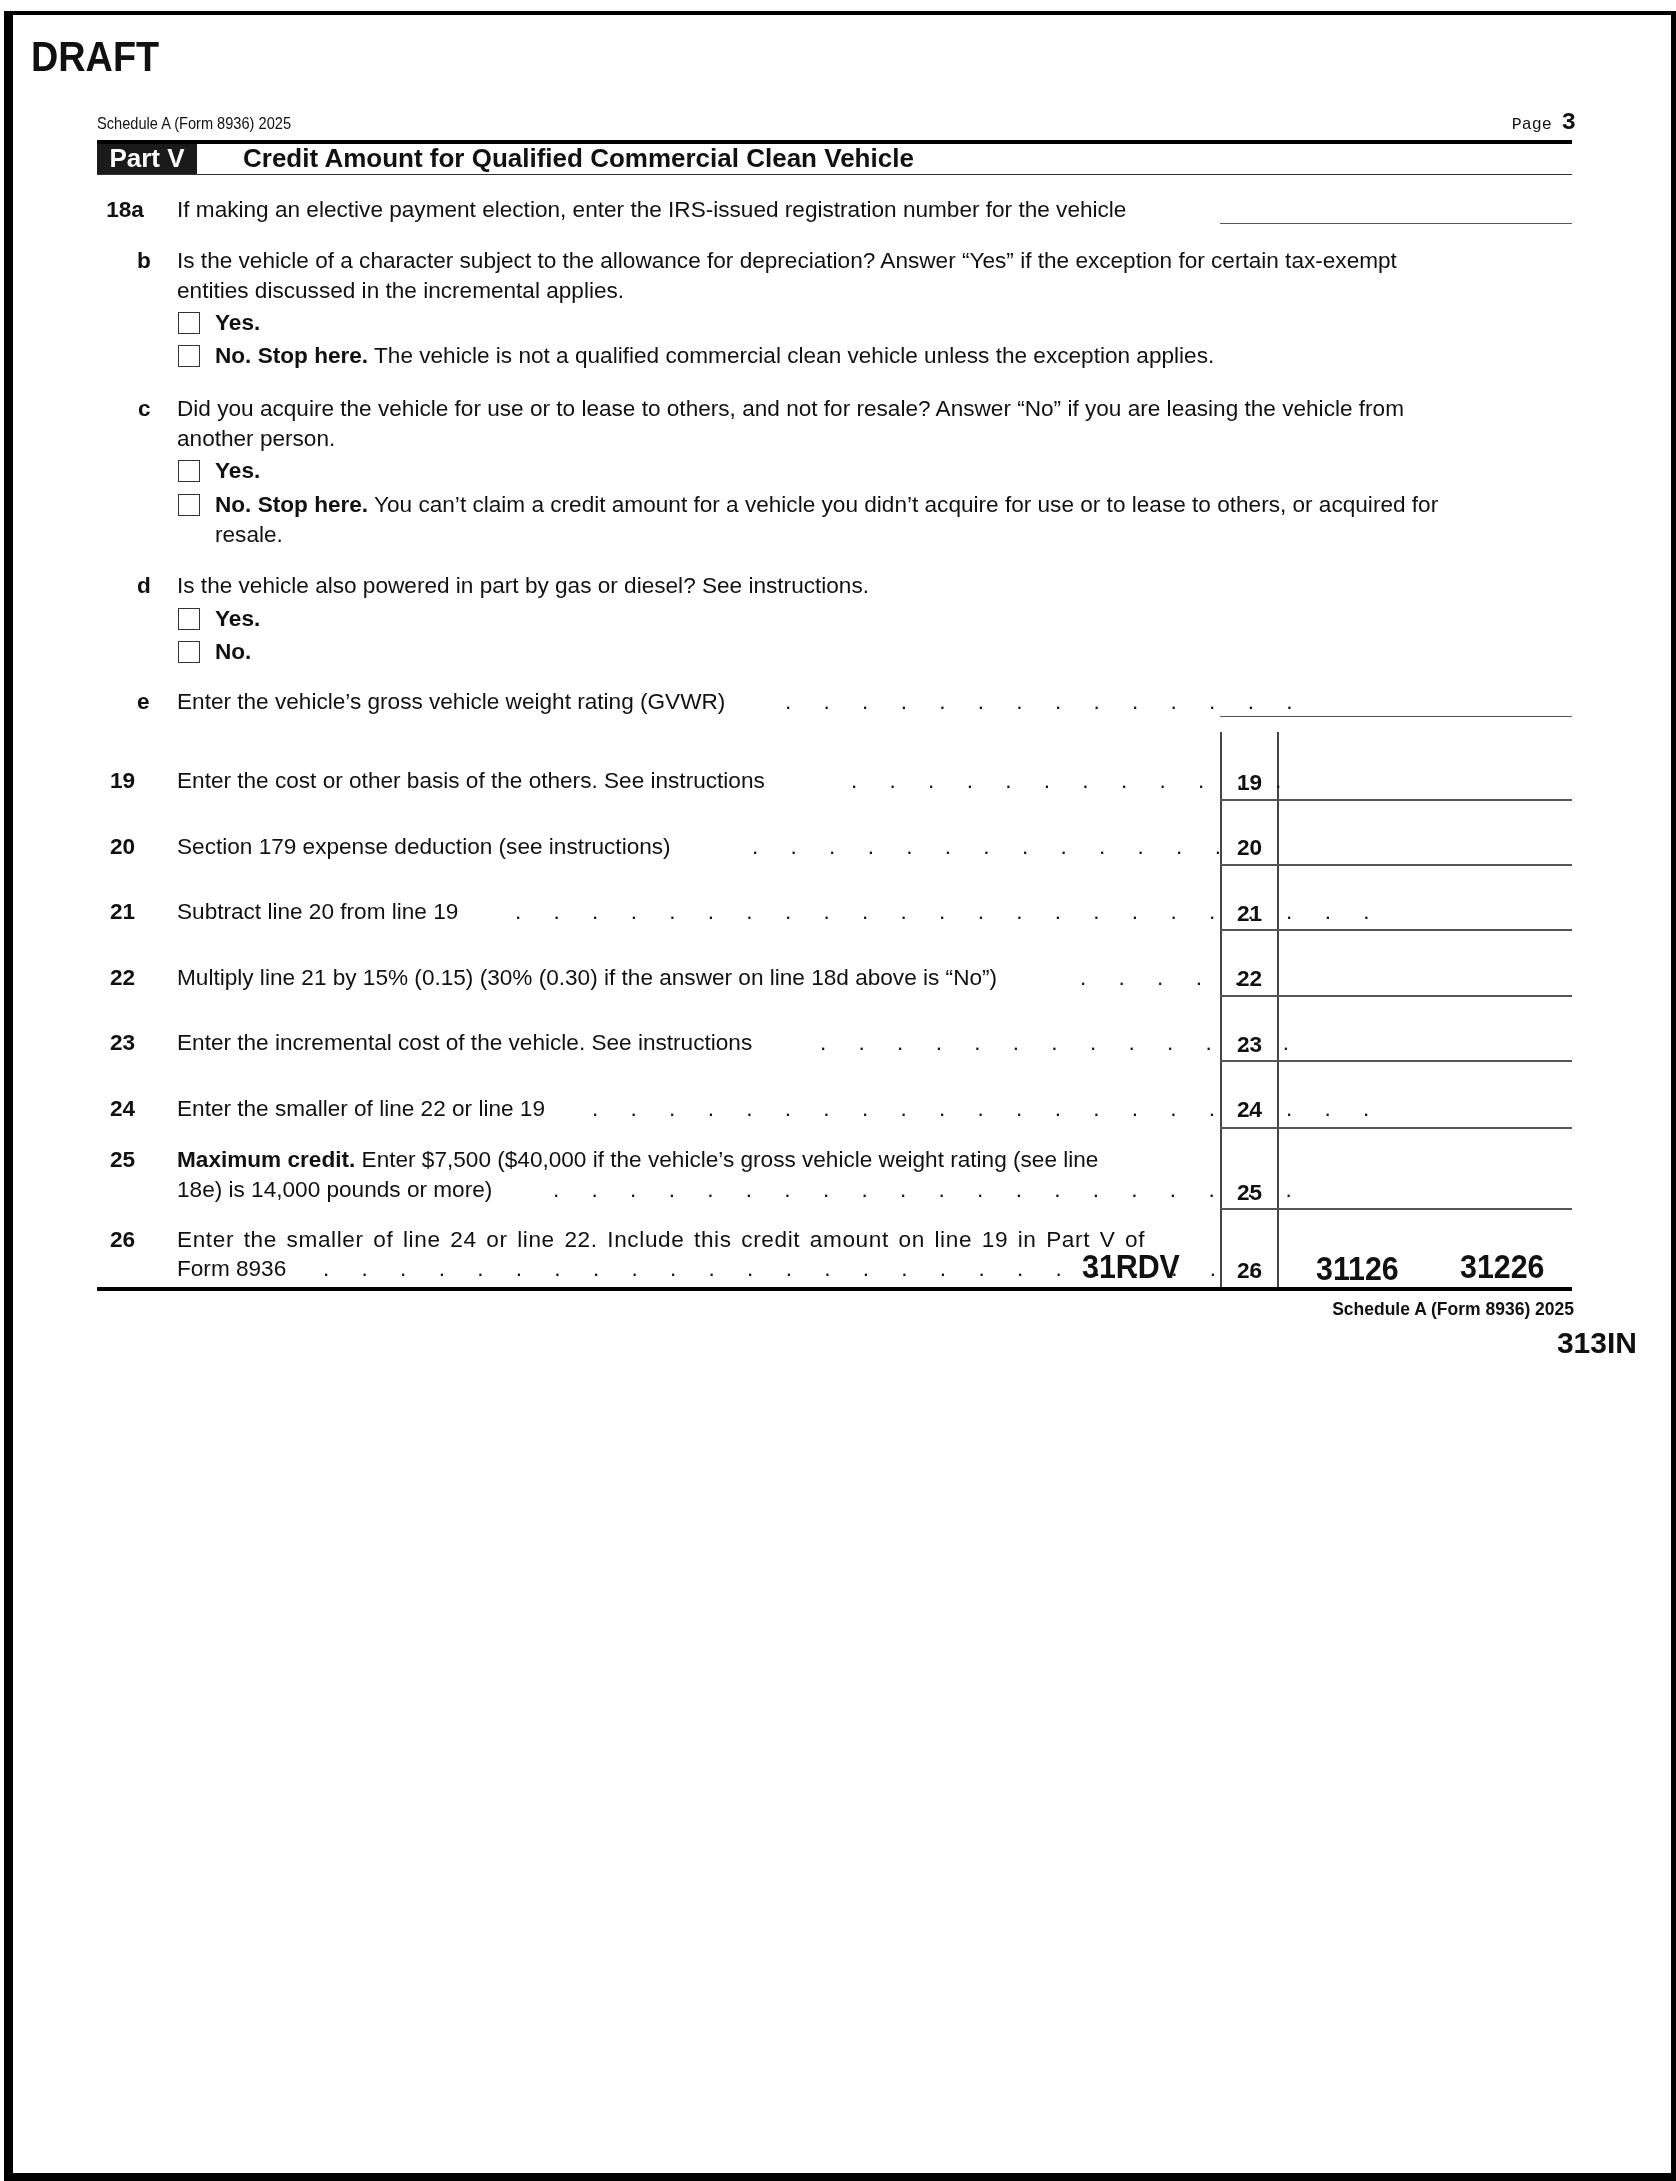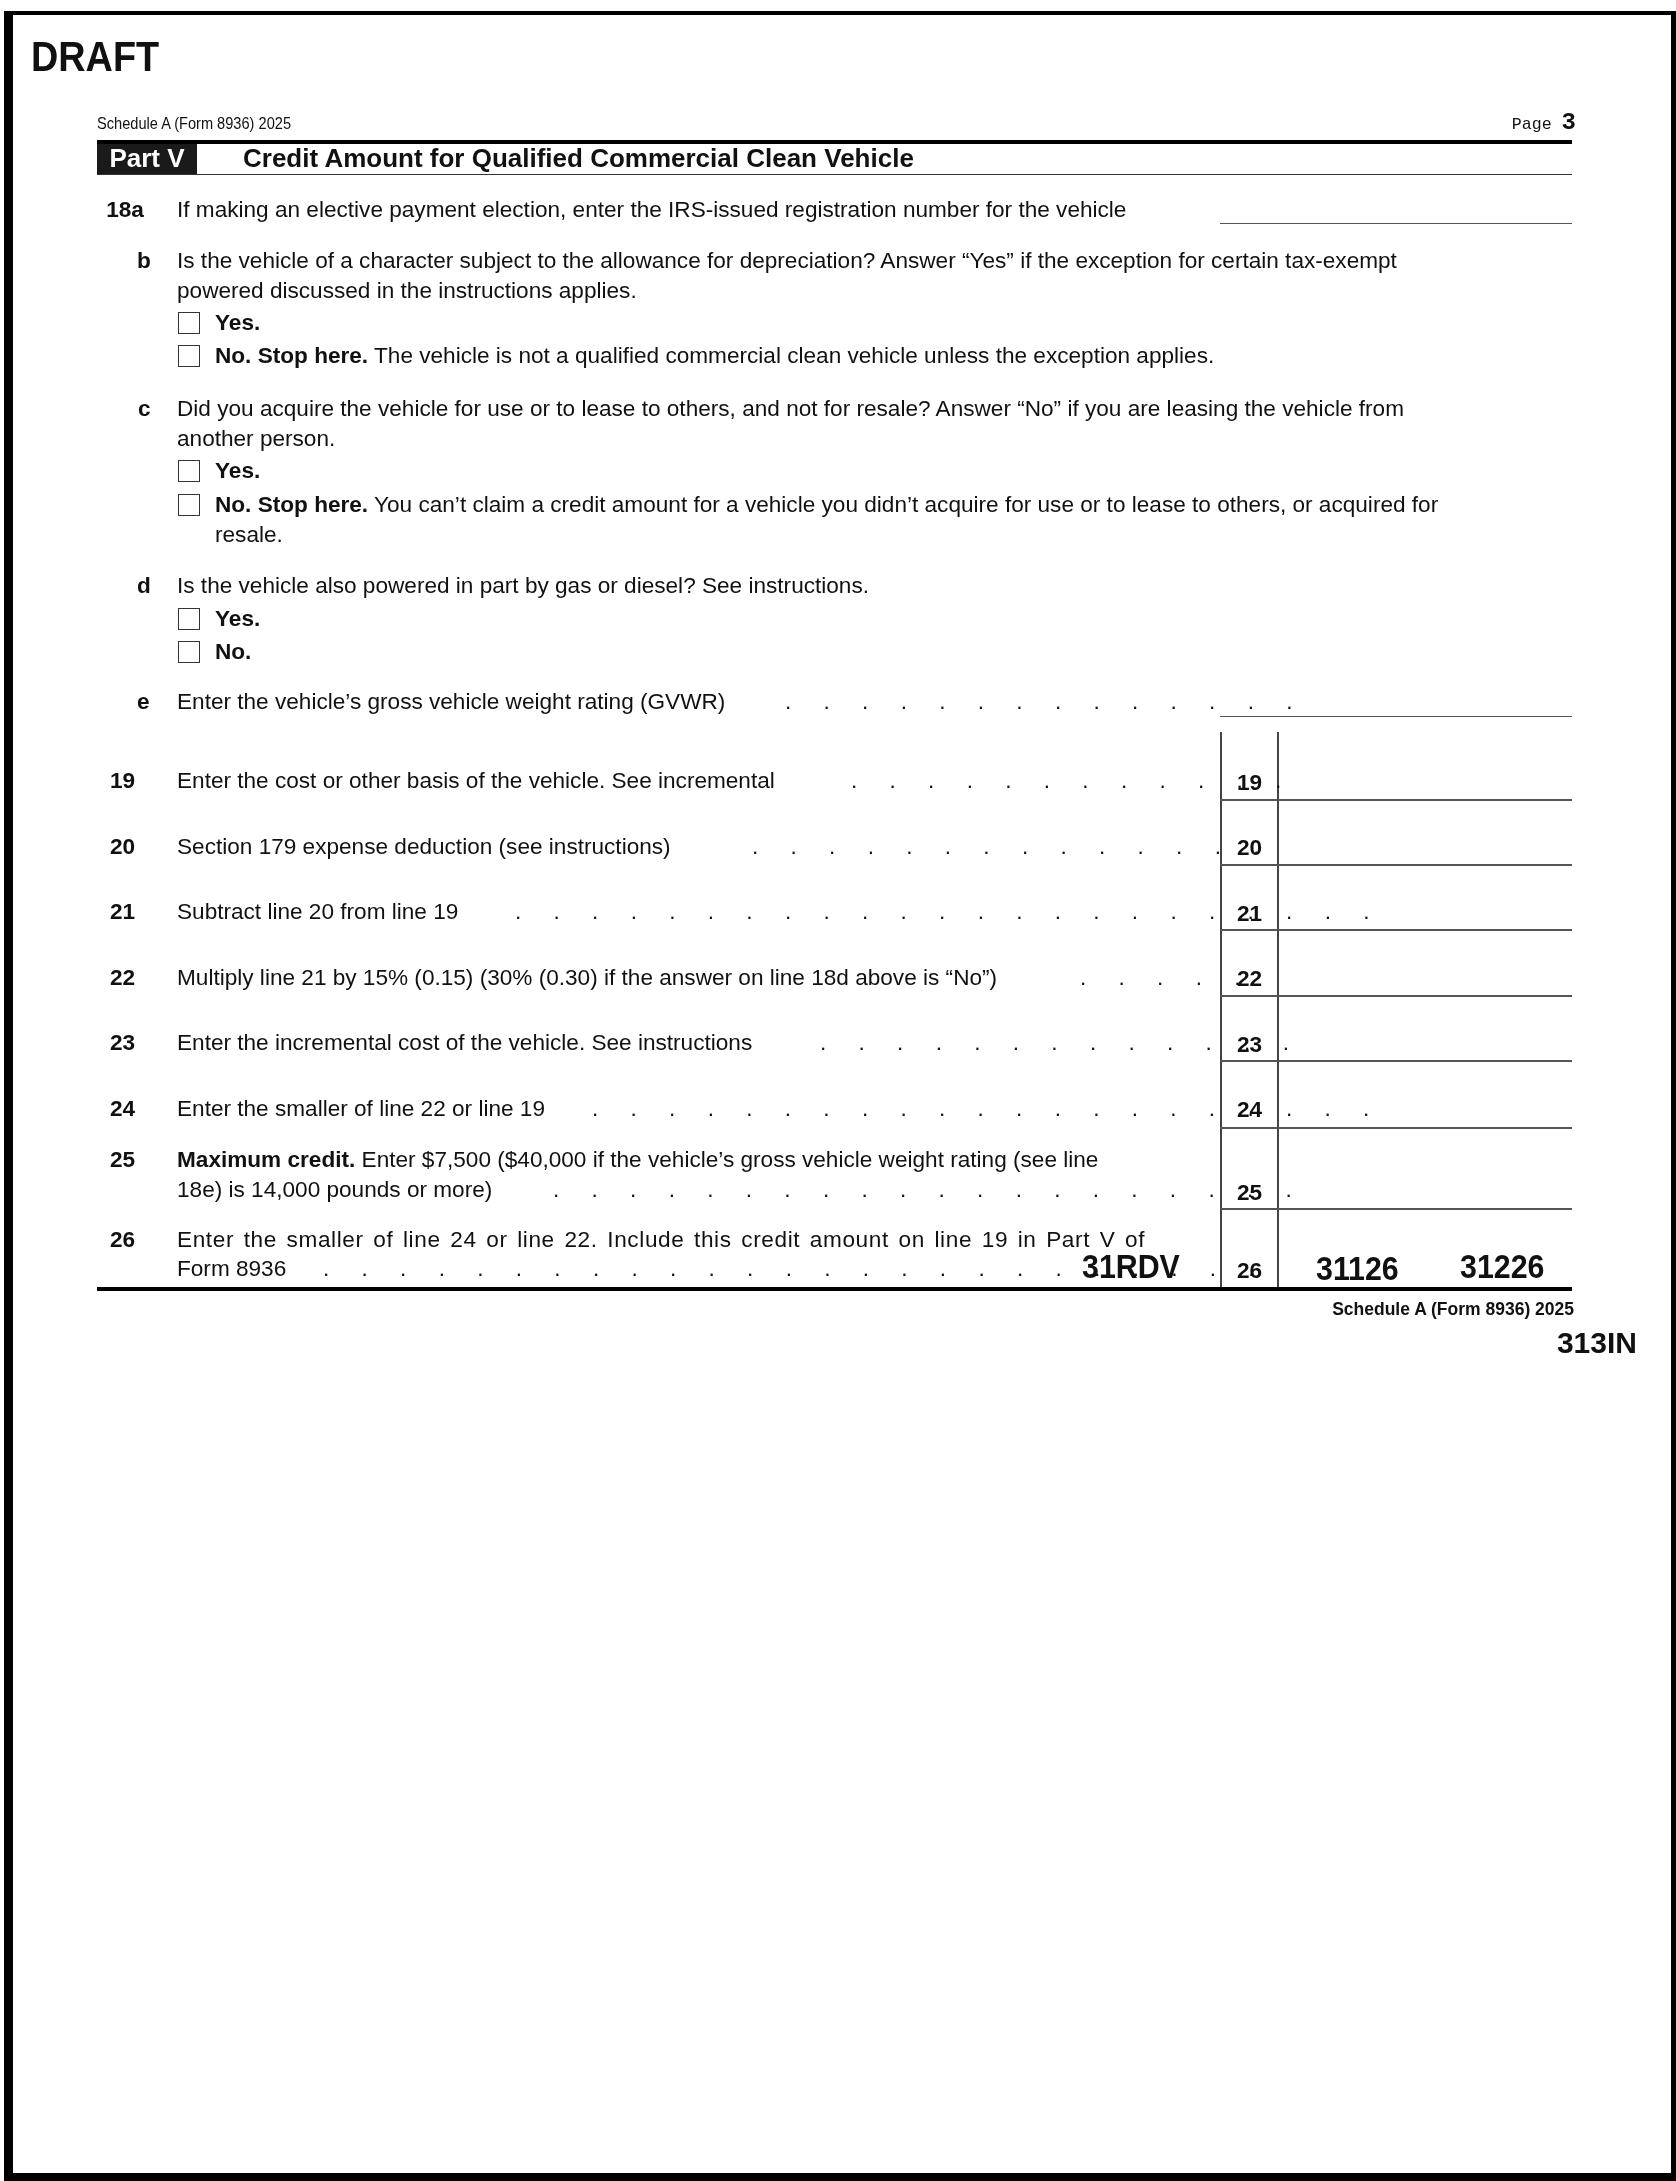--- a/index.html
+++ b/index.html
@@ -55,21 +55,21 @@
   <span class="num" style="left:9.2px;">18a</span>
   <span class="txt">If making an elective payment election, enter the IRS-issued registration number for the vehicle</span>
 </div>
 <div class="fill-line" style="left:1220px; top:201px; width:352px; height:22px;"></div>
 
 <div class="row" style="top:246px;">
   <span class="num" style="left:40px;">b</span>
   <span class="txt">Is the vehicle of a character subject to the allowance for depreciation? Answer “Yes” if the exception for certain tax-exempt</span>
 </div>
 <div class="row" style="top:276px;">
-  <span class="txt">powered discussed in the instructions applies.</span>
+  <span class="txt">entities discussed in the incremental applies.</span>
 </div>
 <div class="row" style="top:308px;">
   <span class="cb" style="top:3.7px;"></span>
   <b class="cb-label" style="left:118px;">Yes.</b>
 </div>
 <div class="row" style="top:341px;">
   <span class="cb" style="top:3.7px;"></span>
   <span class="cb-label"><b>No. Stop here.</b><span> The vehicle is not a qualified commercial clean vehicle unless the exception applies.</span></span>
 </div>
 
@@ -117,21 +117,21 @@
 <div class="grid-hl" style="left:1220px; top:799px; width:352px;"></div>
 <div class="grid-hl" style="left:1220px; top:864px; width:352px;"></div>
 <div class="grid-hl" style="left:1220px; top:929px; width:352px;"></div>
 <div class="grid-hl" style="left:1220px; top:995px; width:352px;"></div>
 <div class="grid-hl" style="left:1220px; top:1060px; width:352px;"></div>
 <div class="grid-hl" style="left:1220px; top:1127px; width:352px;"></div>
 <div class="grid-hl" style="left:1220px; top:1208px; width:352px;"></div>
 
 <div class="row" style="top:766px;">
   <span class="num" style="left:13px;">19</span>
-  <span class="txt">Enter the cost or other basis of the vehicle. See incremental</span>
+  <span class="txt">Enter the cost or other basis of the others. See instructions</span>
   <span class="txt dots" style="left:754px;">. . . . . . . . . . . .</span>
 </div>
 <div class="lnum" style="left:1221px; top:770px;">19</div>
 <div class="abs" style="left:1279px; top:732px; width:293px; height:67px;"></div>
 
 <div class="row" style="top:832px;">
   <span class="num" style="left:13px;">20</span>
   <span class="txt">Section 179 expense deduction (see instructions)</span>
   <span class="txt dots" style="left:655px;">. . . . . . . . . . . . . .</span>
 </div>

